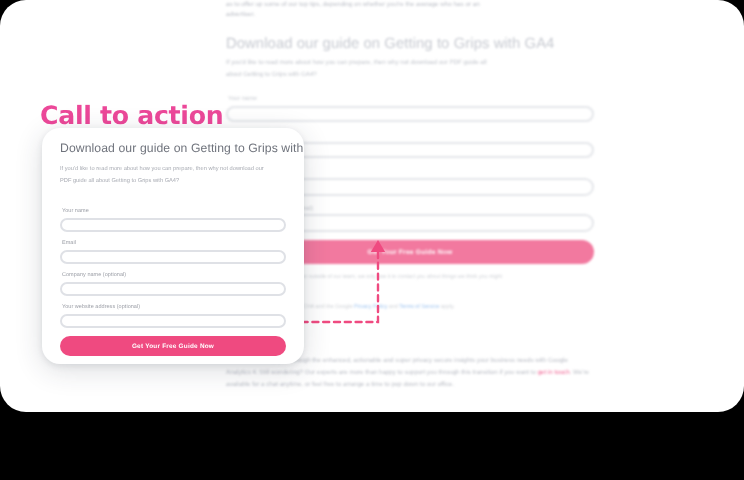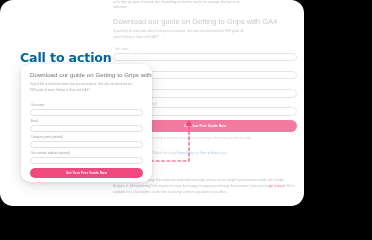--- a/index.html
+++ b/index.html
@@ -9,21 +9,21 @@
   }
   body {
     width: 372px;
     height: 206px;
     overflow: hidden;
     font-family: "Liberation Sans", sans-serif;
   }
 
   #screen {
     position: relative;
-    width: 304px;
+    width: 372px;
     height: 206px;
     background: #ffffff;
     border-radius: 13px;
     overflow: hidden;
   }
 
   
   .article {
     position: absolute;
     left: 113px;
@@ -112,21 +112,21 @@
     margin: 0;
     width: 184px;
   }
   .art-bottom .plnk { color: #ef5f90; }
 
   
   .cta-heading {
     position: absolute;
     left: 20px;
     top: 50px;
-    color: #0369a1;
+    color: #ec4899;
     font-size: 12.6px;
     font-weight: 700;
     letter-spacing: -0.15px;
     font-family: "DejaVu Sans", sans-serif;
     white-space: nowrap;
   }
 
   
   .modal {
     position: absolute;

